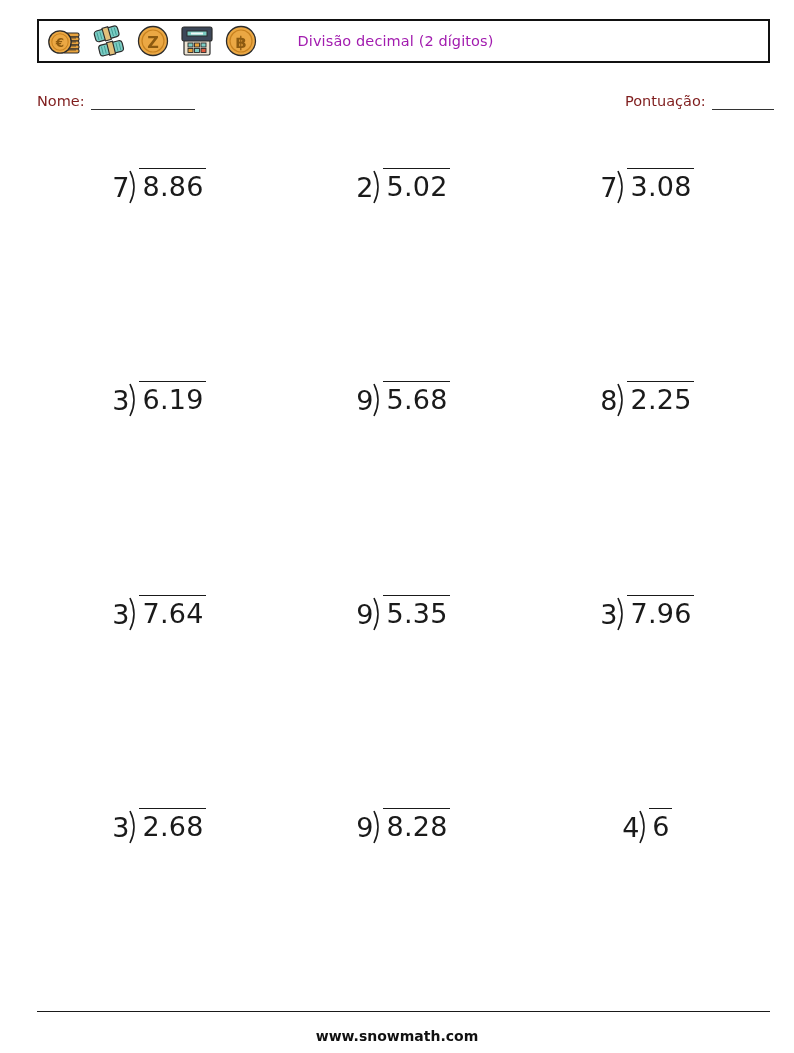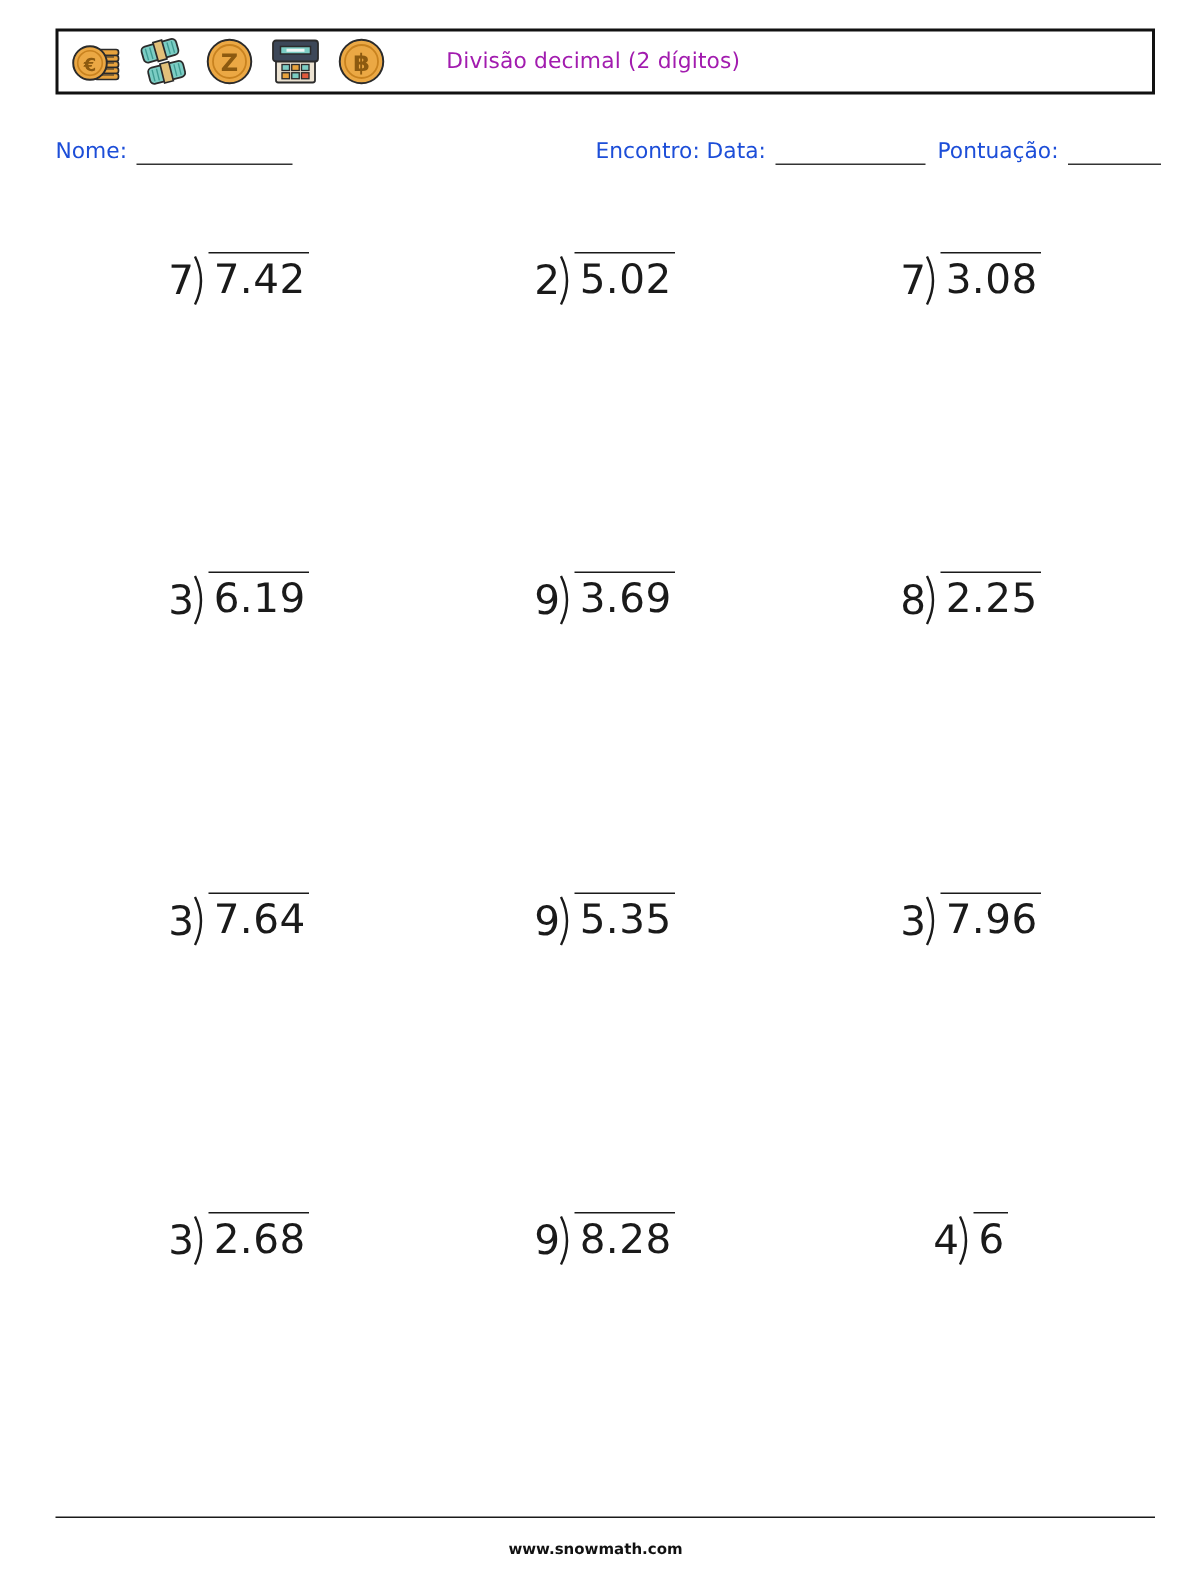--- a/index.html
+++ b/index.html
@@ -55,21 +55,21 @@
   }
 
   
   .info-row {
     position: absolute;
     left: 37px;
     top: 90px;
     width: 733px;
     height: 24px;
     font-size: 14.5px;
-    color: #1d4ed8;
+    color: #7f1d1d;
   }
   .info-item {
     position: absolute;
     white-space: nowrap;
     display: flex;
     align-items: flex-end;
     gap: 6px;
   }
   .info-label { line-height: 18px; }
   .rule {
@@ -151,21 +151,21 @@
     top: 1011px;
     width: 733px;
     border-top: 1.6px solid #1a1a1a;
   }
   .footer-text {
     position: absolute;
     left: 0;
     top: 1028px;
     width: 794px;
     text-align: center;
-    font-size: 10px;
+    font-size: 14px;
     font-weight: bold;
     color: #111111;
   }
 </style>
 </head>
 <body>
 
 <div class="header-box">
 
   <div class="icon-strip">
@@ -262,44 +262,40 @@
   <div class="header-title">Divisão decimal (2 dígitos)</div>
 </div>
 
 <div class="info-row">
 
   <div class="info-item info-name">
     <span class="info-label">Nome:</span>
     <span class="rule rule-name"></span>
   </div>
 
-  <div class="info-item info-date">
-    <span class="info-label">Encontro: Data:</span>
-    <span class="rule rule-date"></span>
-  </div>
 
   <div class="info-item info-score">
     <span class="info-label">Pontuação:</span>
     <span class="rule rule-score"></span>
   </div>
 
 </div>
 
 <div class="grid">
 
   <div class="prow prow-0">
     <div class="pcell">
       <span class="division">
         <span class="divisor">7</span>
         <span class="bracket">
           <svg width="11" height="34" viewBox="0 0 11 34">
               <path d="M1 1 Q9 17 1 33" stroke="#1a1a1a" stroke-width="1.6" fill="none"></path>
             </svg>
         </span>
-        <span class="dividend">7.42</span>
+        <span class="dividend">8.86</span>
       </span>
     </div>
     <div class="pcell">
       <span class="division">
         <span class="divisor">2</span>
         <span class="bracket">
           <svg width="11" height="34" viewBox="0 0 11 34">
               <path d="M1 1 Q9 17 1 33" stroke="#1a1a1a" stroke-width="1.6" fill="none"></path>
             </svg>
         </span>
@@ -332,21 +328,21 @@
       </span>
     </div>
     <div class="pcell">
       <span class="division">
         <span class="divisor">9</span>
         <span class="bracket">
           <svg width="11" height="34" viewBox="0 0 11 34">
               <path d="M1 1 Q9 17 1 33" stroke="#1a1a1a" stroke-width="1.6" fill="none"></path>
             </svg>
         </span>
-        <span class="dividend">3.69</span>
+        <span class="dividend">5.68</span>
       </span>
     </div>
     <div class="pcell">
       <span class="division">
         <span class="divisor">8</span>
         <span class="bracket">
           <svg width="11" height="34" viewBox="0 0 11 34">
               <path d="M1 1 Q9 17 1 33" stroke="#1a1a1a" stroke-width="1.6" fill="none"></path>
             </svg>
         </span>

